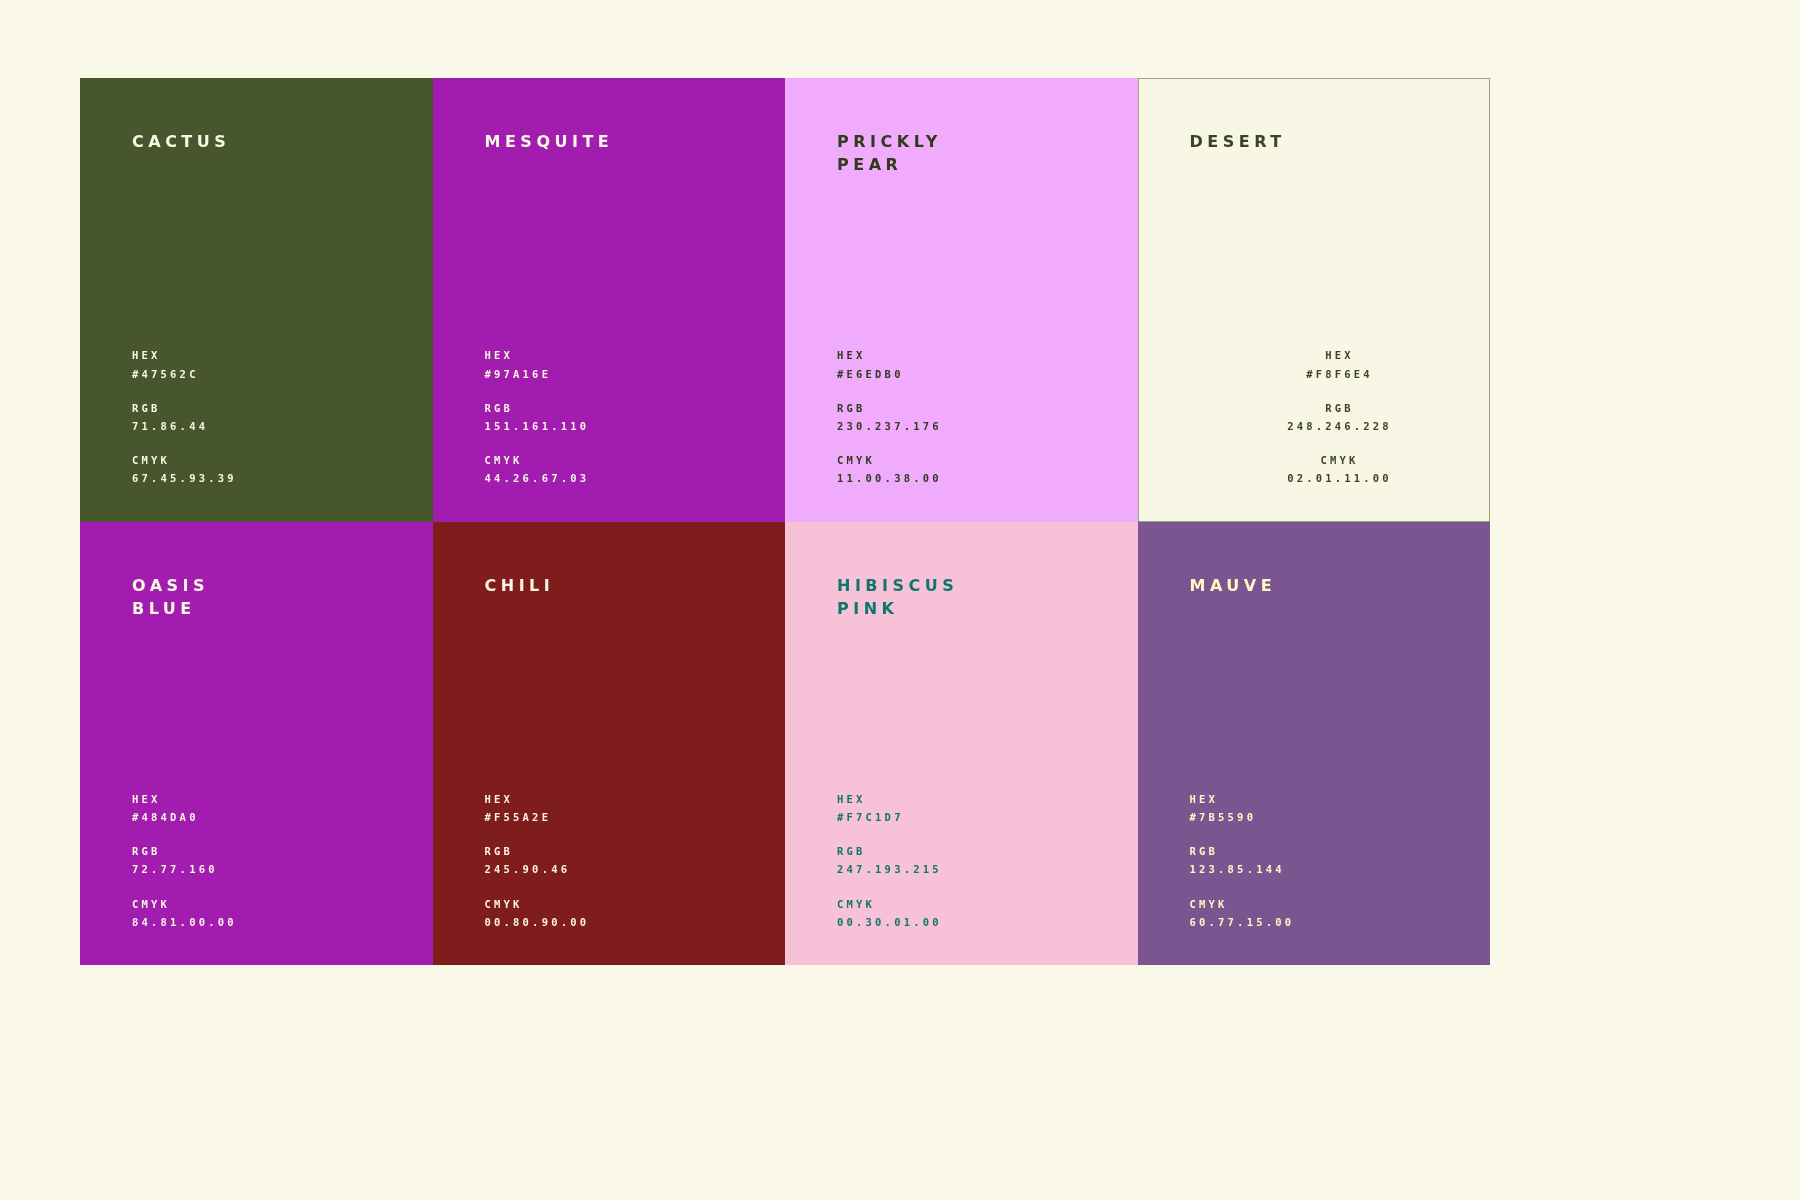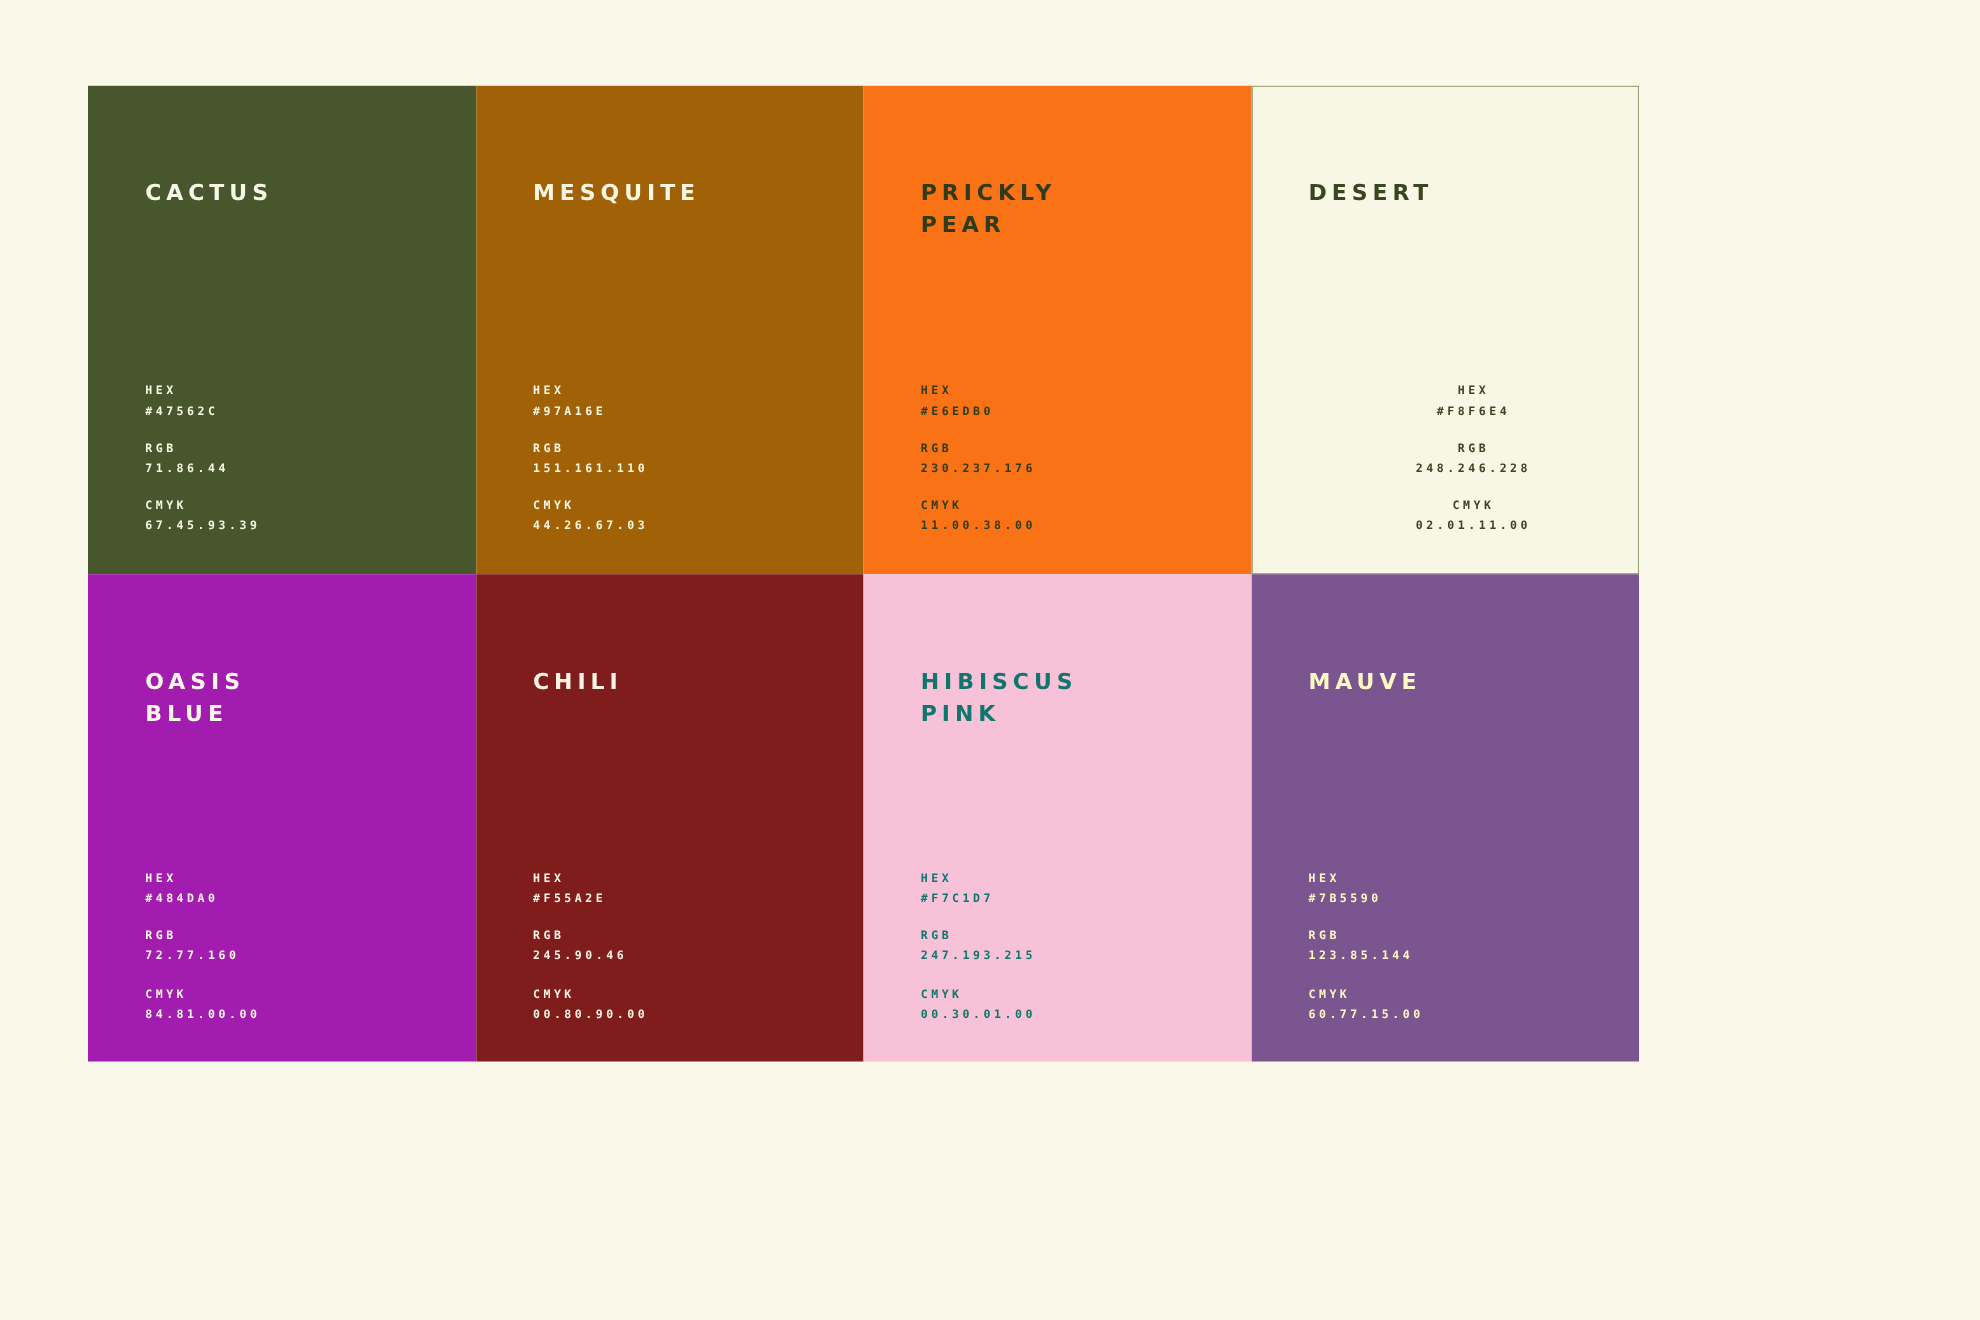--- a/index.html
+++ b/index.html
@@ -37,26 +37,25 @@
     outline-offset: -1px;
     text-align: center;
   }
 
   .swatch-title {
     position: absolute;
     left: 52px;
     top: 52px;
     font-family: "DejaVu Sans", sans-serif;
     font-weight: 700;
-    font-size: 20px;
+    font-size: 16px;
     letter-spacing: 4.5px;
     line-height: 1.45;
     text-transform: uppercase;
     white-space: pre-line;
-    margin-top: 31px;
   }
 
   .swatch-data {
     position: absolute;
     left: 52px;
     bottom: 36px;
     width: 300px;
   }
 
   .data-group {
@@ -95,38 +94,38 @@
         <div class="data-group">
           <div class="data-label">RGB</div>
           <div class="data-value">71.86.44</div>
         </div>
         <div class="data-group">
           <div class="data-label">CMYK</div>
           <div class="data-value">67.45.93.39</div>
         </div>
       </div>
     </div>
-    <div class="swatch" style="background: #a16207; color: rgb(248, 246, 228);">
+    <div class="swatch" style="background: #a21caf; color: rgb(248, 246, 228);">
       <div class="swatch-title">MESQUITE</div>
       <div class="swatch-data">
         <div class="data-group">
           <div class="data-label">HEX</div>
           <div class="data-value">#97A16E</div>
         </div>
         <div class="data-group">
           <div class="data-label">RGB</div>
           <div class="data-value">151.161.110</div>
         </div>
         <div class="data-group">
           <div class="data-label">CMYK</div>
           <div class="data-value">44.26.67.03</div>
         </div>
       </div>
     </div>
-    <div class="swatch" style="background: #f97316; color: rgb(47, 59, 27);">
+    <div class="swatch" style="background: #f0abfc; color: rgb(47, 59, 27);">
       <div class="swatch-title">PRICKLY
 PEAR</div>
       <div class="swatch-data">
         <div class="data-group">
           <div class="data-label">HEX</div>
           <div class="data-value">#E6EDB0</div>
         </div>
         <div class="data-group">
           <div class="data-label">RGB</div>
           <div class="data-value">230.237.176</div>

